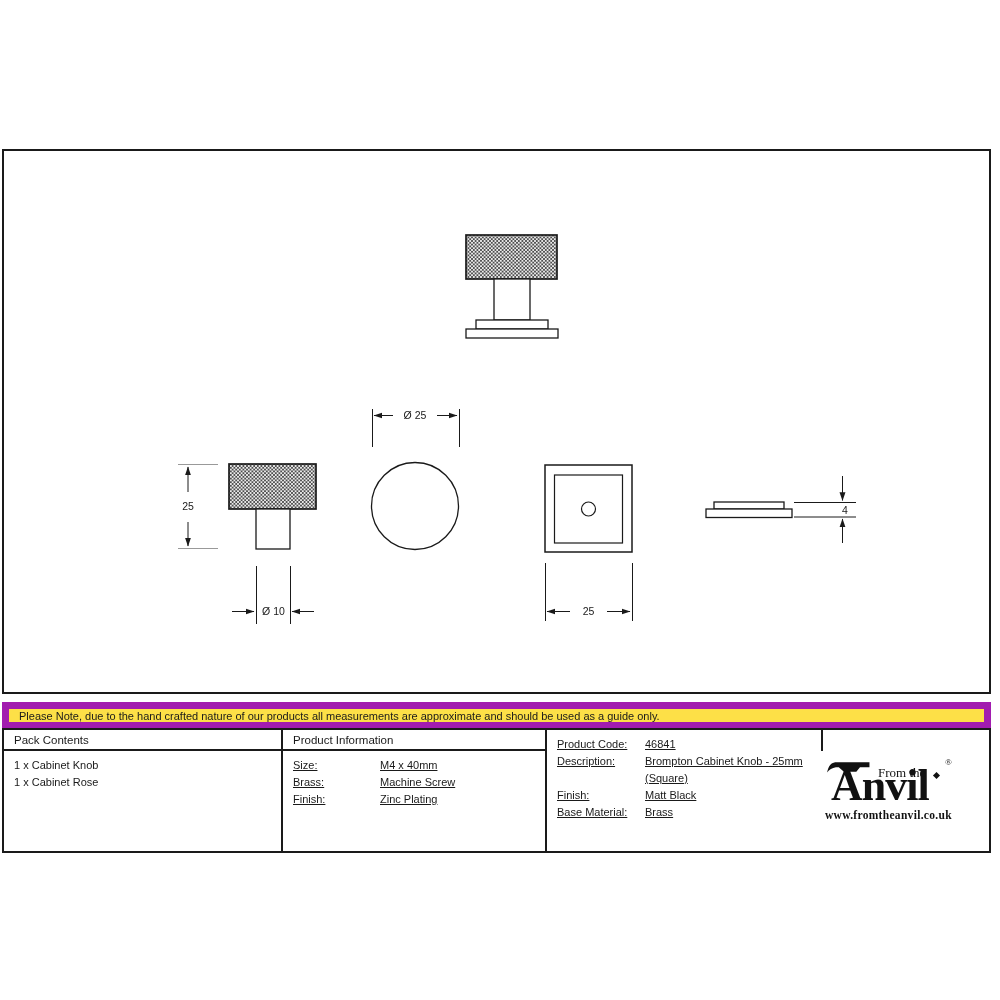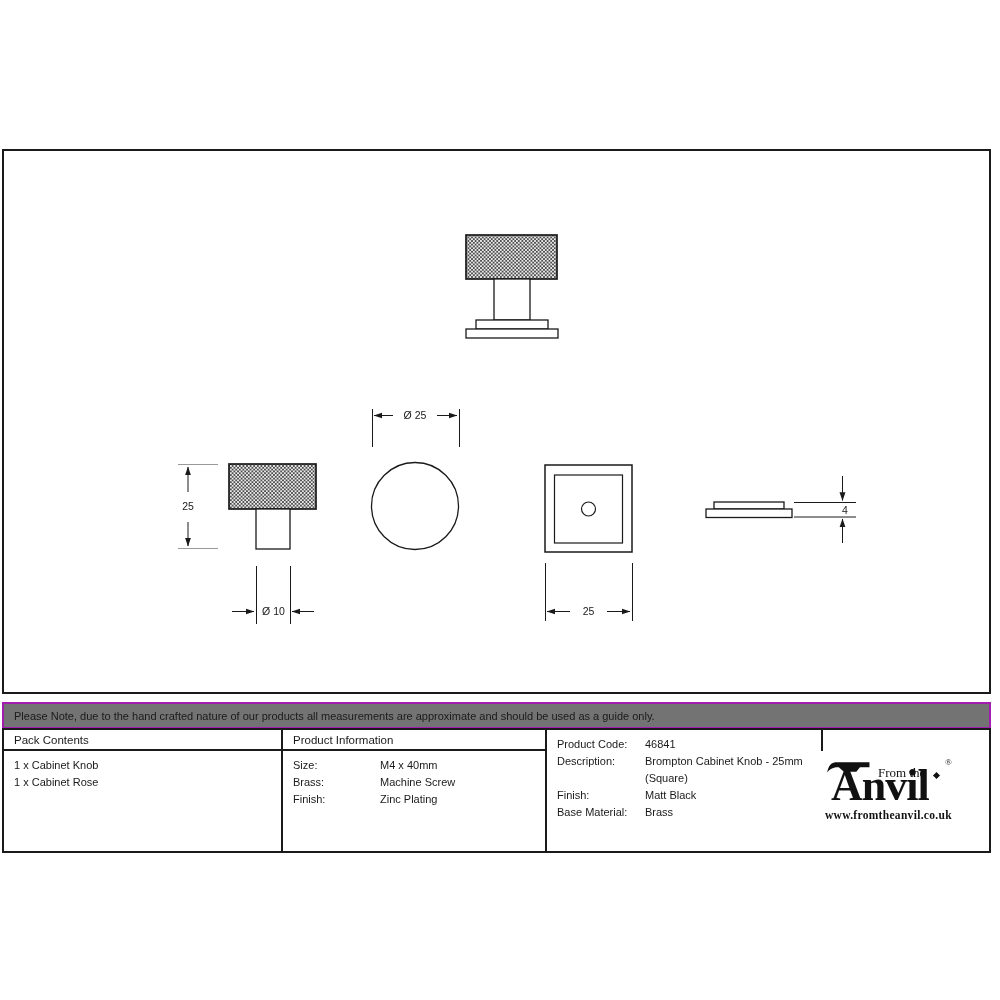--- a/index.html
+++ b/index.html
@@ -12,38 +12,38 @@
   
   .frame{
     position:absolute;left:2px;top:149px;width:989px;height:545px;
     border:2px solid #1a1a1a;box-sizing:border-box;background:#fff;
   }
   .frame svg{display:block;width:100%;height:100%;}
   .dimtext{font-family:"Liberation Sans",sans-serif;font-size:10.5px;fill:#1a1a1a;}
   
   .notebox{
     position:absolute;left:2px;top:702px;width:989px;height:27px;
-    border:2px solid #a21caf;box-sizing:border-box;background:#737373;
+    border:7px solid #a21caf;box-sizing:border-box;background:#fde047;
     display:flex;align-items:center;padding-left:10px;font-size:11px;
   }
   
   .infotable{
     position:absolute;left:2px;top:728px;width:989px;height:125px;
     border:2px solid #1a1a1a;box-sizing:border-box;background:#fff;
     display:grid;grid-template-columns:279px 264px 276px 1fr;grid-template-rows:21px 1fr;
   }
   .hcell{
     border-right:2px solid #1a1a1a;border-bottom:2px solid #1a1a1a;
     display:flex;align-items:center;padding-left:10px;font-size:11.5px;
   }
   .bcell{
     border-right:2px solid #1a1a1a;
     padding:6px 4px 0 10px;font-size:11px;line-height:17px;
   }
-  .kv{display:flex;}
+  .kv{display:flex;text-decoration:underline;}
   .k{width:88px;flex:none;}
   .c3 .k{width:87px;}
   .logocell{grid-column:4;grid-row:1 / 3;position:relative;background:#fff;}
   
   .logo{position:absolute;left:50%;top:34px;transform:translateX(-50%);width:150px;height:62px;}
   .brand{
     position:absolute;left:0;top:0;
     font-family:"Liberation Serif",serif;font-weight:700;
     font-size:44px;line-height:44px;letter-spacing:-1px;color:#111;
   }

